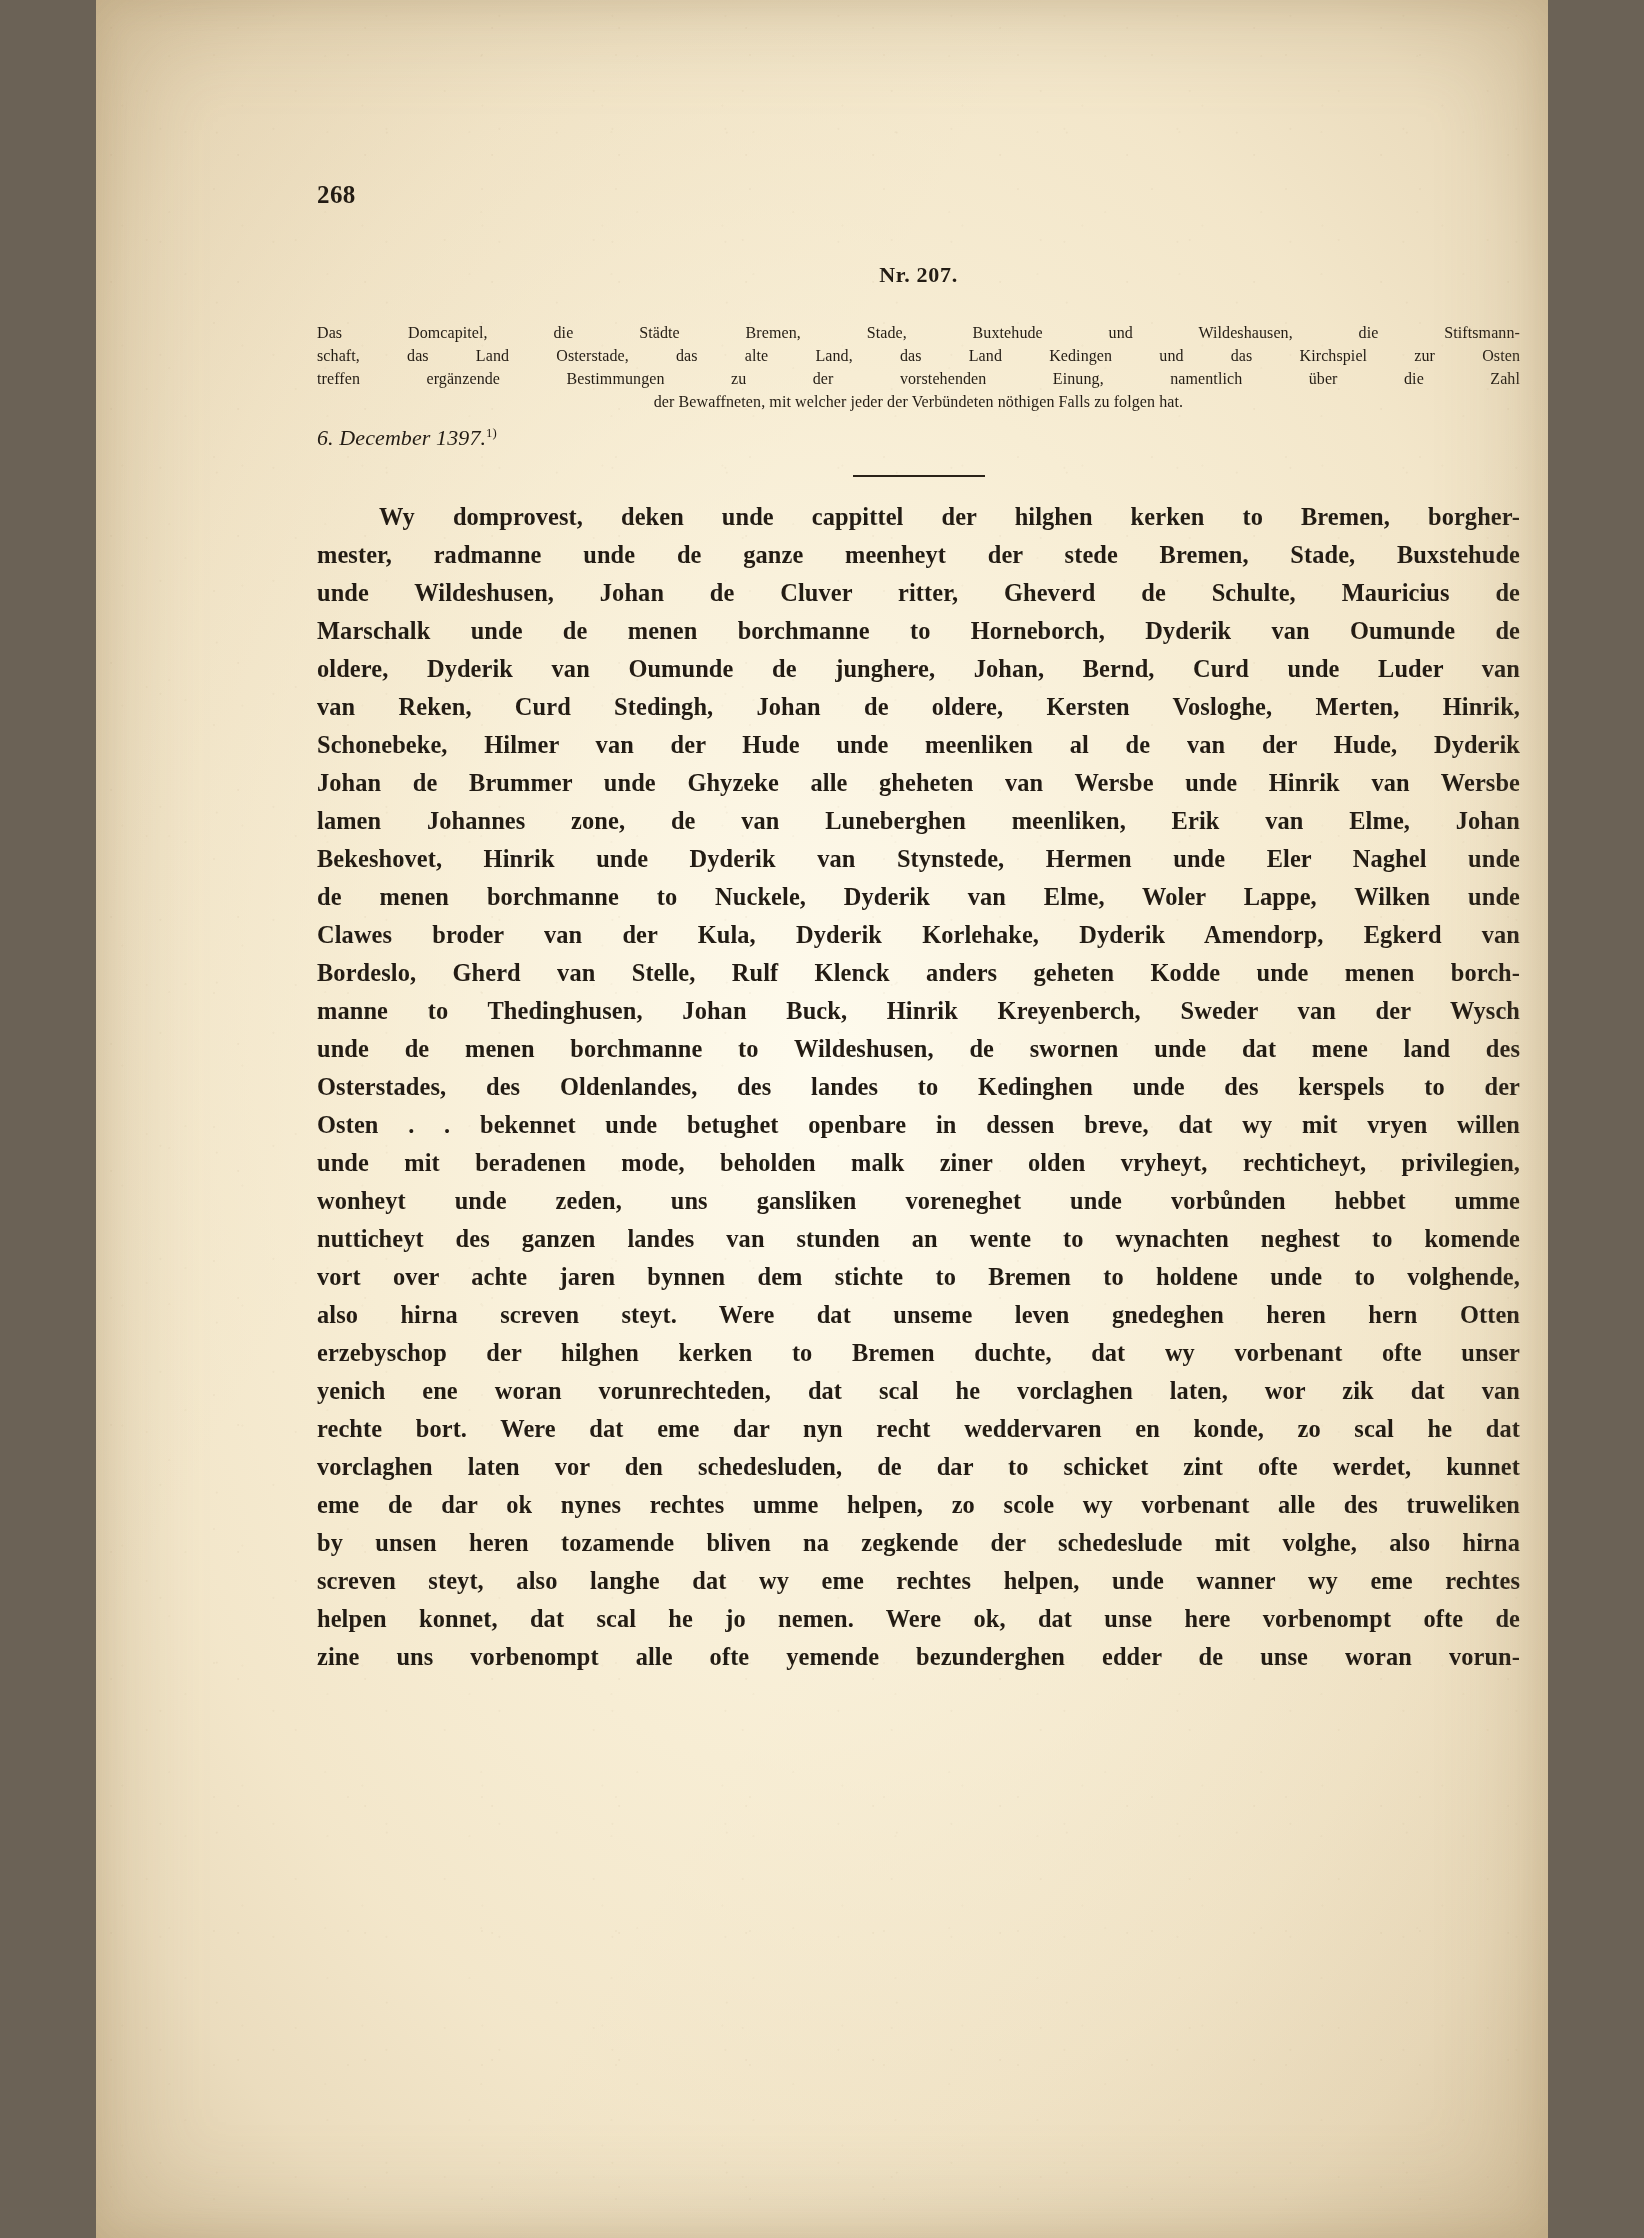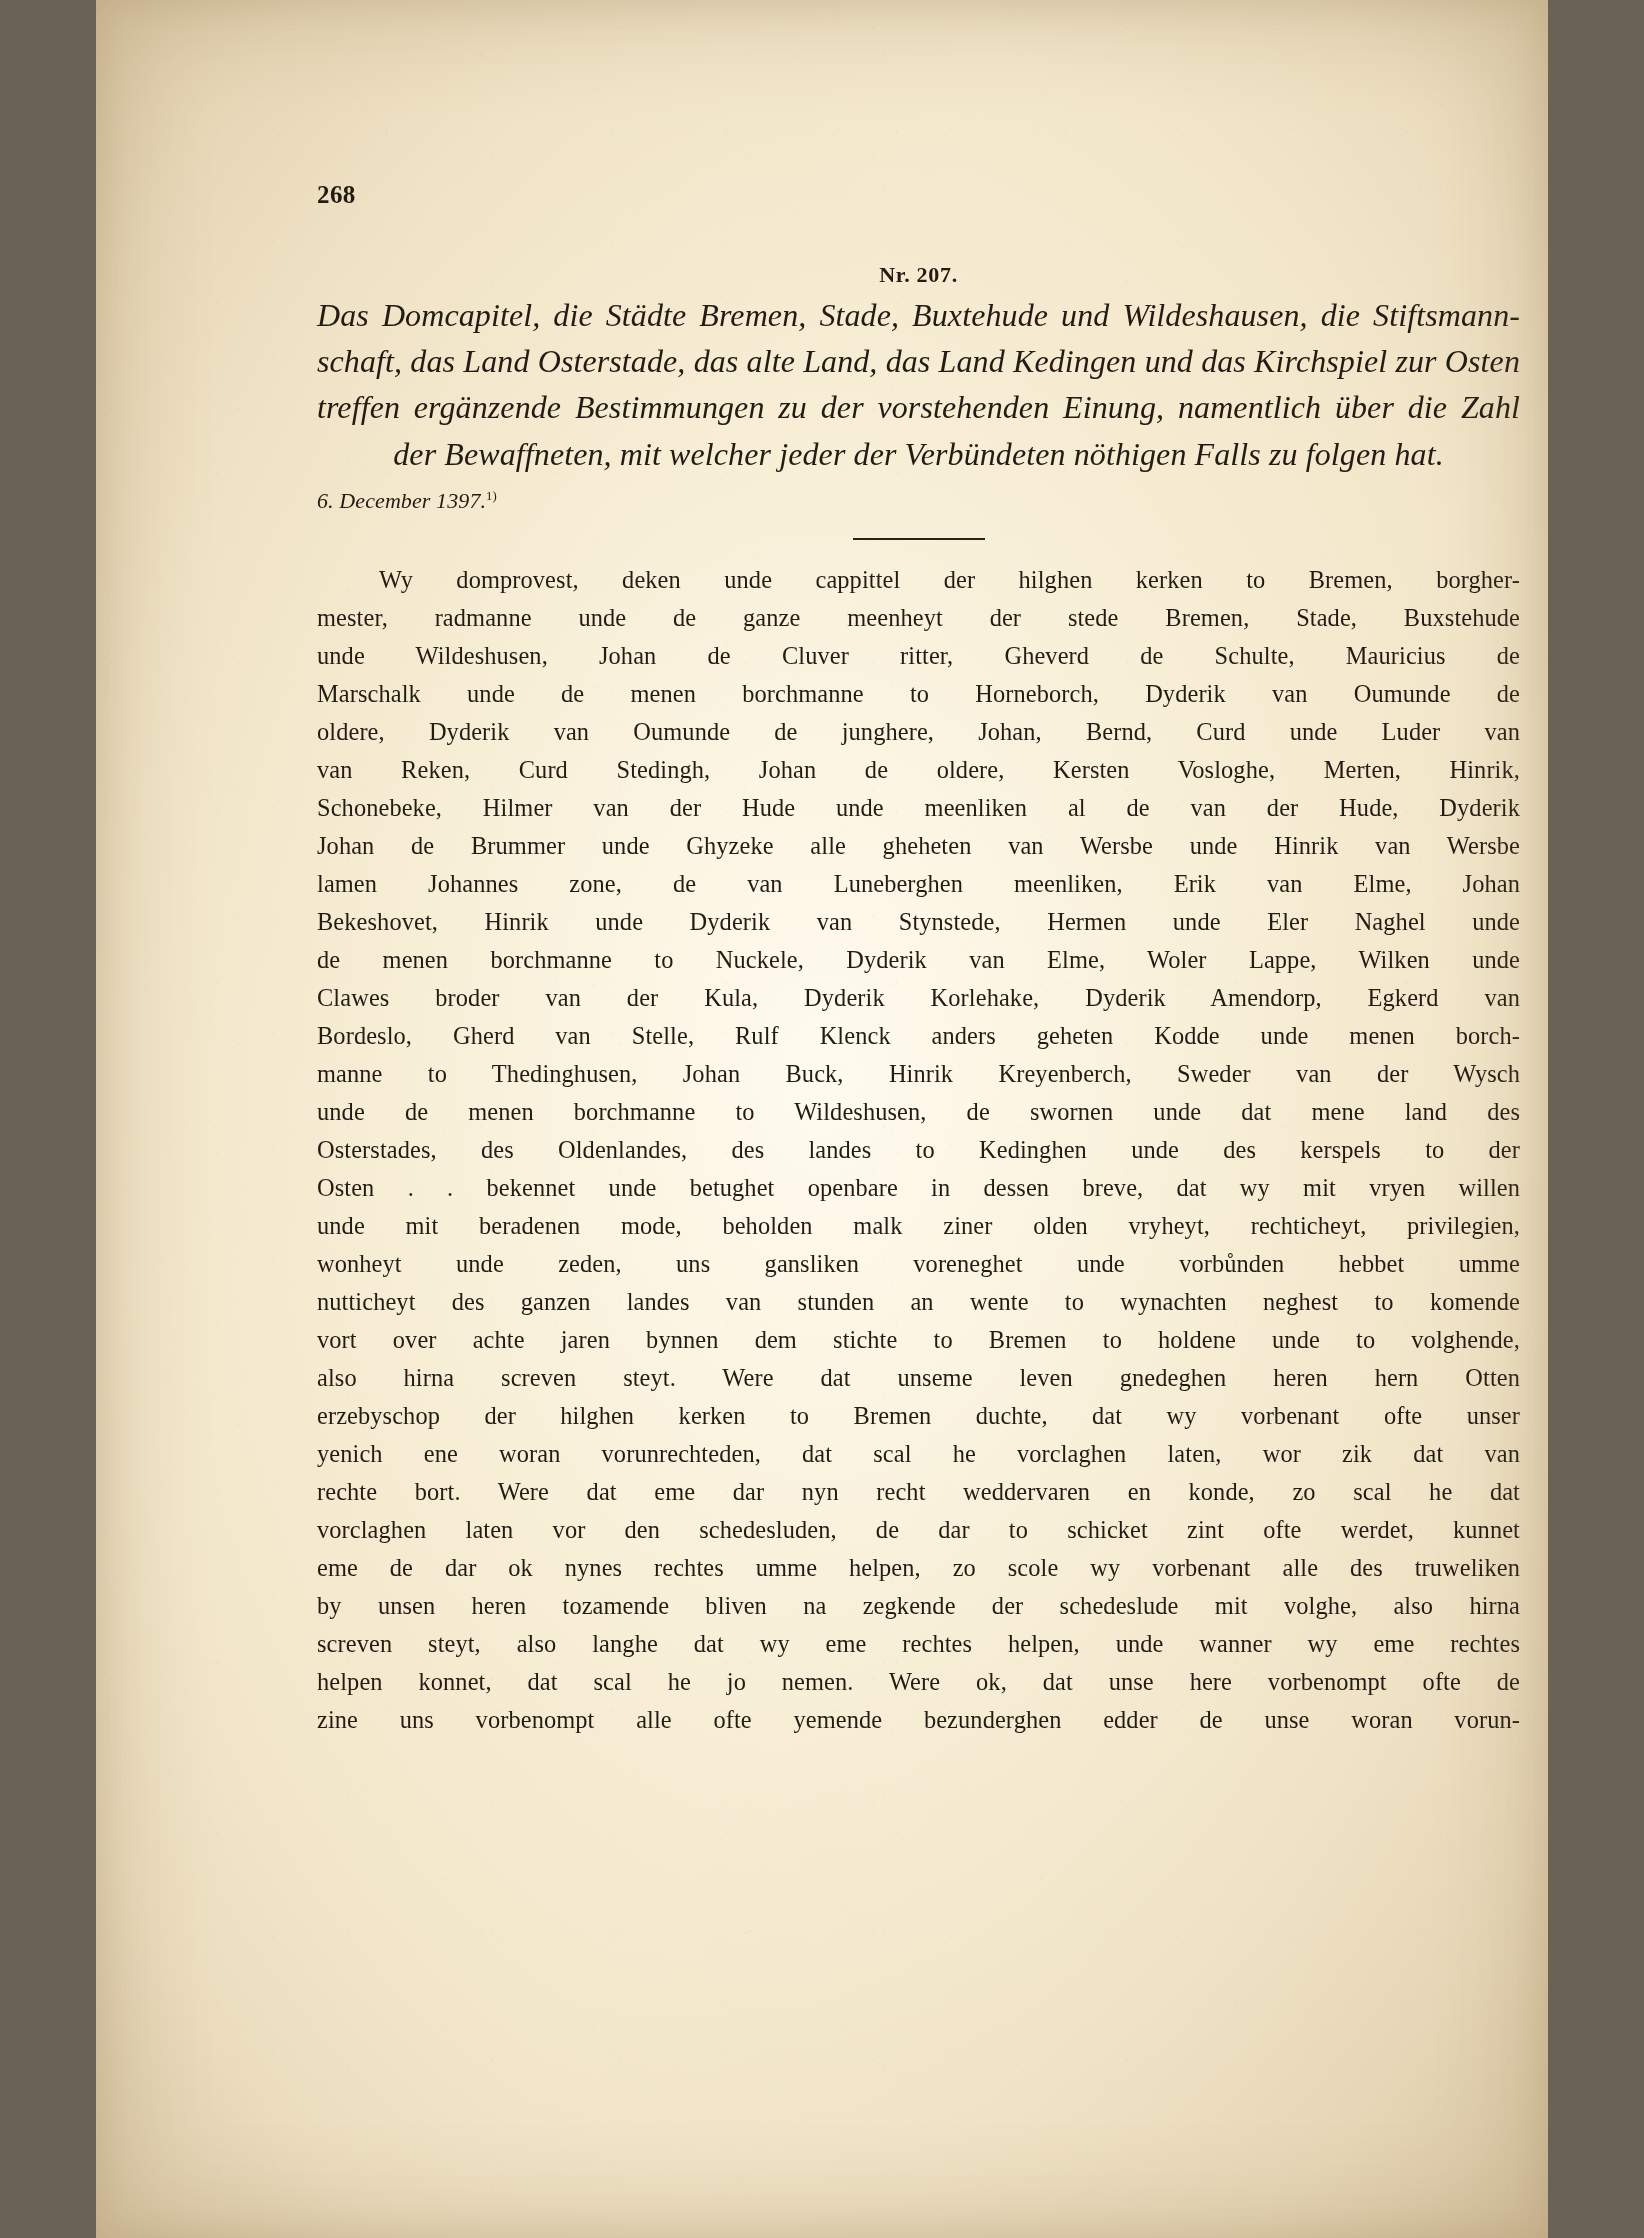--- a/index.html
+++ b/index.html
@@ -91,23 +91,22 @@
   
   .doc-number {
     text-align: center;
     font-weight: bold;
     font-size: 22px;
     letter-spacing: 0.7px;
     margin-top: 31px;
   }
 
   .regest {
-    margin-top: 4px;
-    font-style: italic;
-    font-size: 32px;
+    margin-top: 33px;
+    font-size: 16px;
     line-height: 1.445;
     text-align: justify;
     letter-spacing: 0.1px;
   }
   .regest .rline {
     display: block;
     text-align: justify;
     text-align-last: justify;
     white-space: nowrap;
   }
@@ -142,20 +141,21 @@
     font-size: 24.4px;
     line-height: 38px;
     letter-spacing: 0.1px;
   }
   .body-text .bline {
     display: block;
     text-align: justify;
     text-align-last: justify;
     white-space: nowrap;
     overflow: hidden;
+    font-weight: bold;
   }
   .body-text .bline.first {
     text-indent: 0;
   }
   .body-text .bline.last {
     text-align-last: justify;
   }
   .indent-spacer {
     display: inline-block;
     width: 62px;

